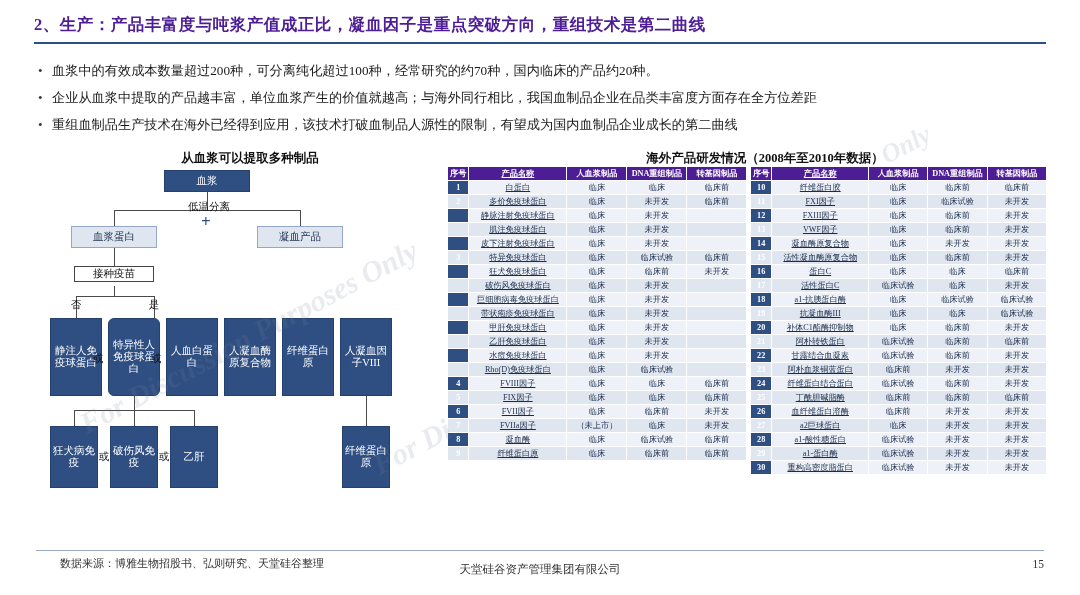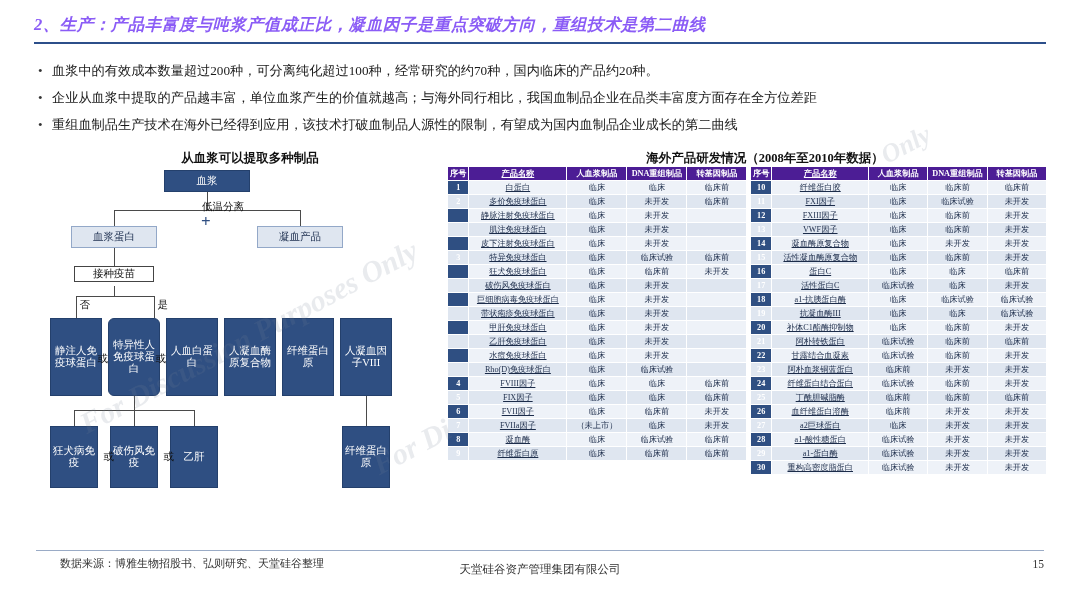--- a/index.html
+++ b/index.html
@@ -10,21 +10,21 @@
     color:#1a1a1a;
     position:relative;
     overflow:hidden;
   }
   .page{position:relative;width:1080px;height:595px;}
 
   
   .title-wrap{position:absolute;left:34px;top:14px;width:1012px;}
   .title{
     font-size:16.5px;font-weight:bold;letter-spacing:.5px;
-    color:#8b5cf6;white-space:nowrap;font-style:italic;
+    color:#4c1d95;white-space:nowrap;
   }
   .title-rule{
     margin-top:6px;border-bottom:2px solid #2c4f8a;width:1012px;
   }
 
   
   .bullets{position:absolute;left:38px;top:62px;width:1010px;}
   .bullet{display:flex;align-items:flex-start;margin-bottom:9px;}
   .bullet .dot{
     width:14px;flex:0 0 14px;font-size:13px;line-height:18px;color:#333;
@@ -49,21 +49,21 @@
     display:flex;align-items:center;justify-content:center;
     text-align:center;line-height:1.15;
     font-size:10.5px;color:#ffffff;background:#2f4f82;
     border:1px solid #24406c;
     padding:2px;
   }
   .node.light{background:#dfe6f0;color:#1a2c4d;border:1px solid #93a8c8;}
   .node.white{background:#ffffff;color:#111;border:1px solid #444;}
   .lbl{
     position:absolute;font-size:10.5px;color:#111;background:transparent;
-    text-align:right;
+    text-align:center;
   }
   .plus{position:absolute;font-size:17px;font-weight:bold;color:#2f4f82;}
   .ln{position:absolute;background:#4a4a4a;}
   .lnv{width:1px;}
   .lnh{height:1px;}
 
   
   .tables{position:absolute;left:447px;top:166px;width:600px;}
   table{border-collapse:collapse;font-size:8.2px;}
   th,td{

